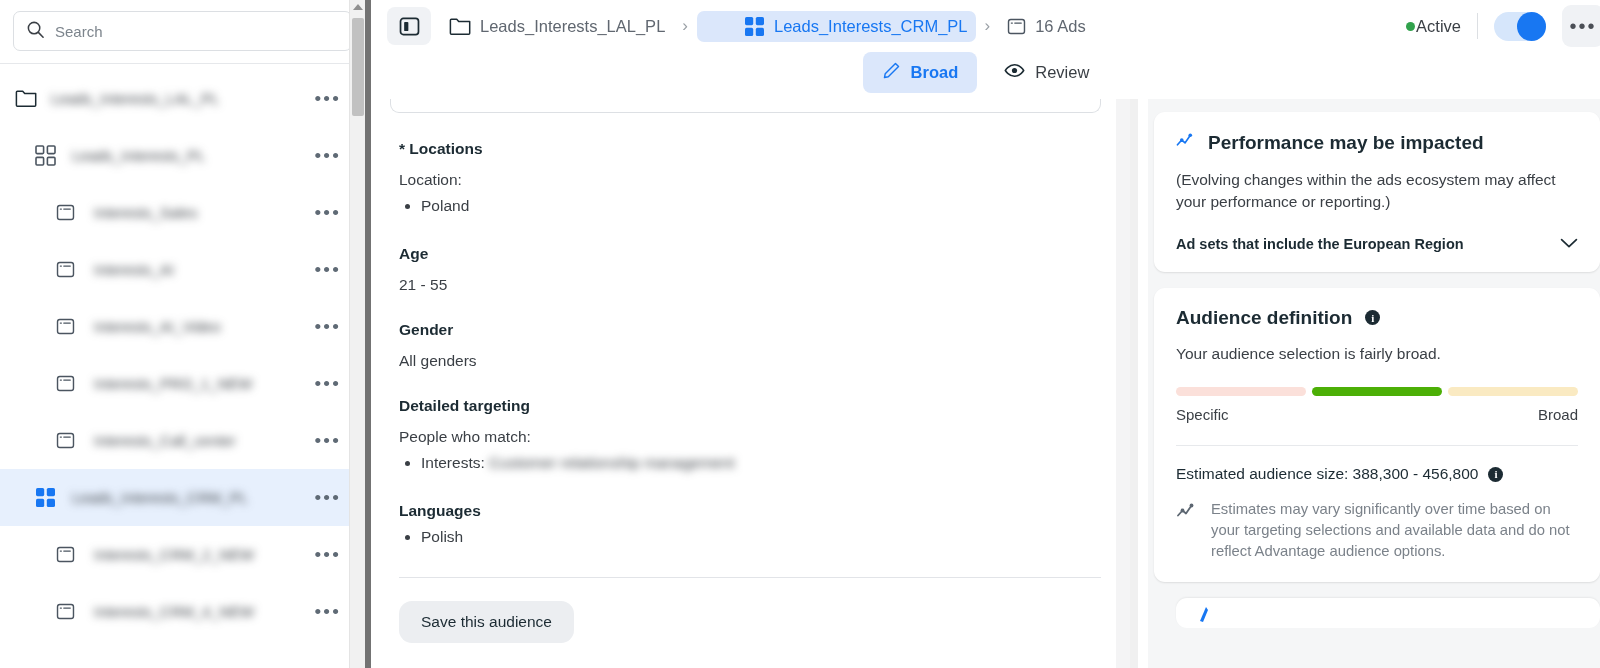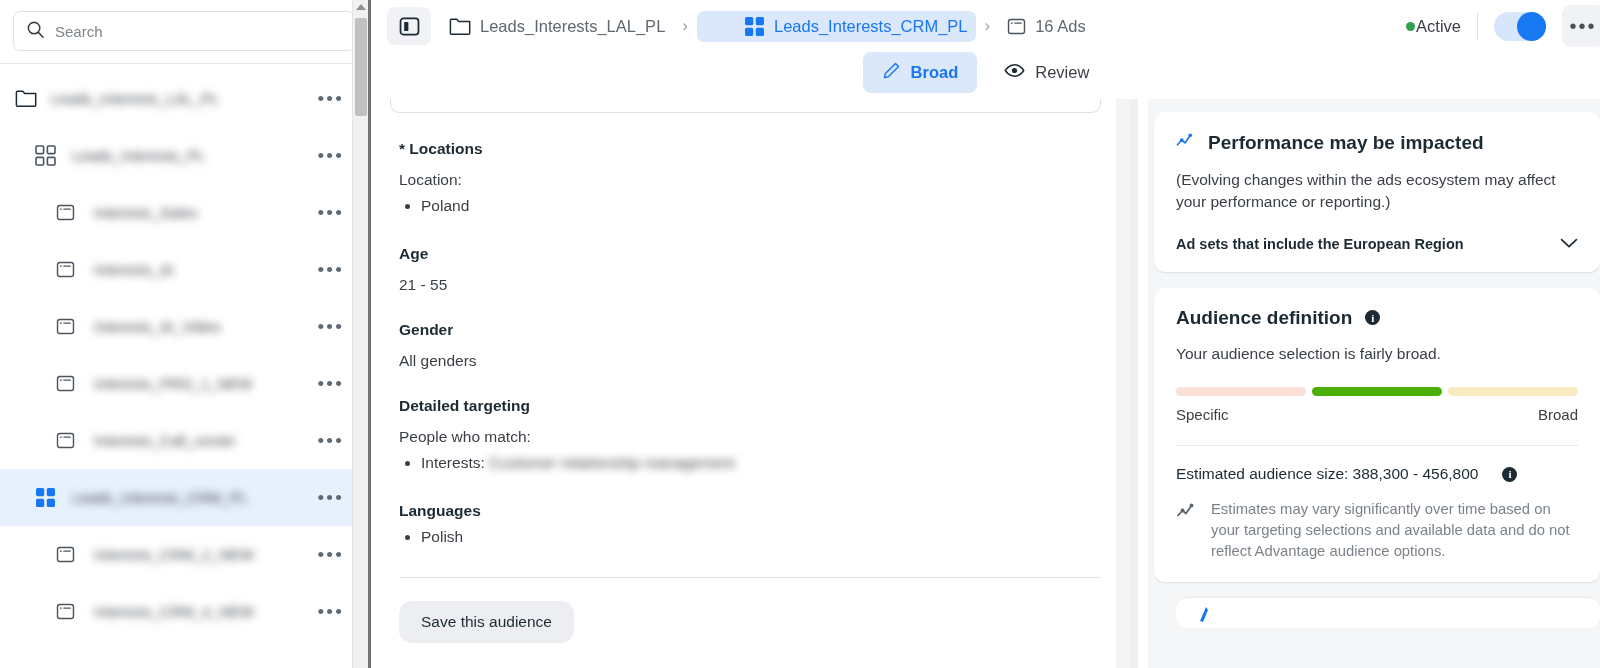--- a/index.html
+++ b/index.html
@@ -9,21 +9,21 @@
     overflow: hidden;
     background: #ffffff;
     font-family: "Liberation Sans", sans-serif;
     color: #1c2b33;
   }
   #app { position: relative; width: 1600px; height: 668px; display: flex; }
 
   
   .sidebar {
     width: 371px; height: 668px;
-    border-right: 3px solid #737373;
+    border-right: 6px solid #737373;
     background: #fff;
     display: flex; flex-direction: column;
     position: relative;
     flex: 0 0 371px;
   }
   .search-wrap { padding: 11px 13px 12px 13px; border-bottom: 1px solid #e6e8eb; }
   .search-box {
     height: 40px; border: 1px solid #dcdfe3; border-radius: 7px;
     display: flex; align-items: center; padding: 0 12px; gap: 10px;
     background: #fff;
@@ -179,21 +179,21 @@
     align-items: center; justify-content: center; font-family: "Liberation Serif", serif;
     flex: 0 0 auto; margin-left: 2px;
   }
   .meter { display: flex; gap: 6px; margin-top: 22px; }
   .meter-seg { height: 9px; border-radius: 5px; }
   .meter-labels {
     display: flex; justify-content: space-between; margin-top: 10px;
     font-size: 15px; color: #3a3f45;
   }
   .card-hr { border: none; border-top: 1px solid #e7e9ec; margin: 22px 0 0 0; }
-  .est-row { display: flex; align-items: center; gap: 22px; font-size: 15.5px; color: #1c2b33; margin-top: 19px; }
+  .est-row { display: flex; align-items: center; gap: 8px; font-size: 15.5px; color: #1c2b33; margin-top: 19px; }
   .note-row { display: flex; gap: 12px; margin-top: 16px; }
   .note-text { font-size: 14.8px; color: #7b828a; line-height: 1.42; }
   .card-peek {
     background: #fff; border-radius: 11px; height: 30px; width: 424px;
     margin-left: 22px; box-shadow: 0 -1px 2px rgba(0,0,0,0.06);
     position: relative; overflow: hidden;
   }
   .peek-icon { position: absolute; left: 22px; top: 8px; }
   .rp-scroll {
     position: absolute; left: 0; top: 0; width: 13px; height: 100%;

